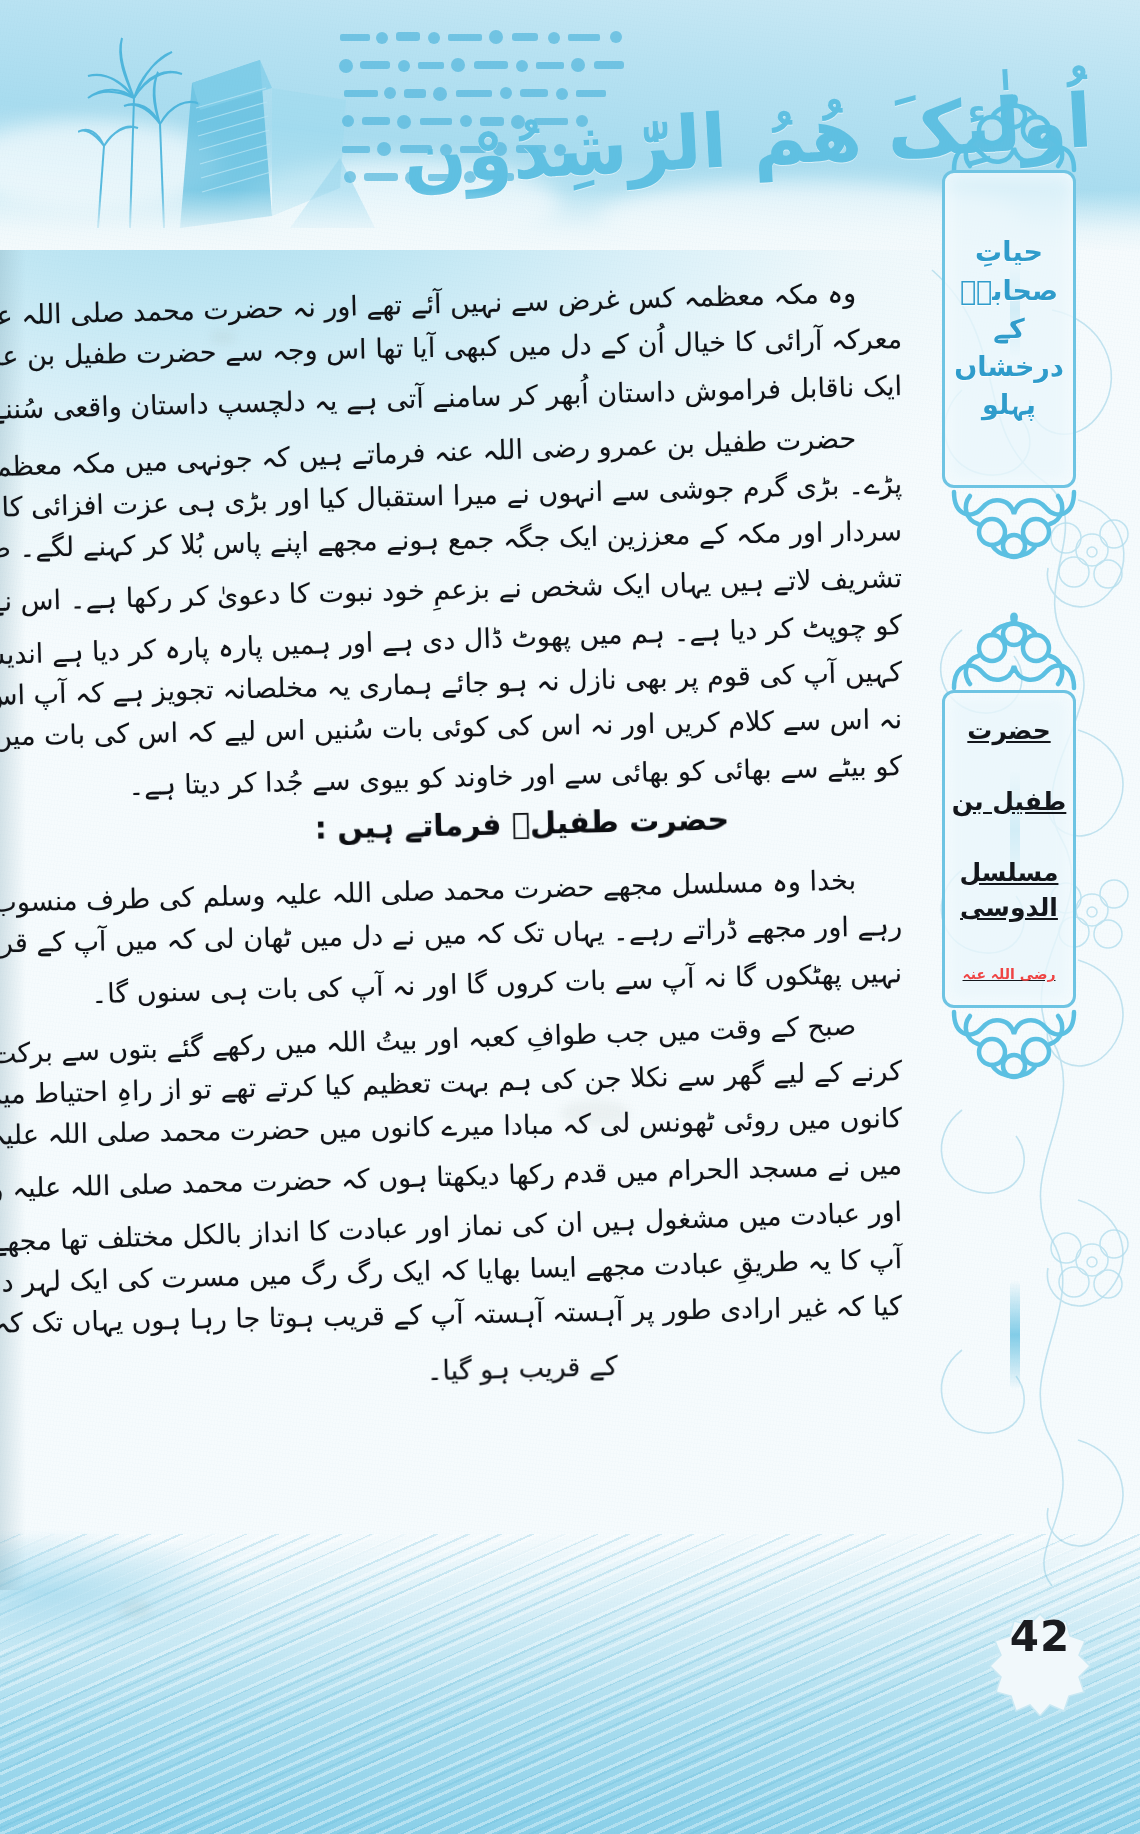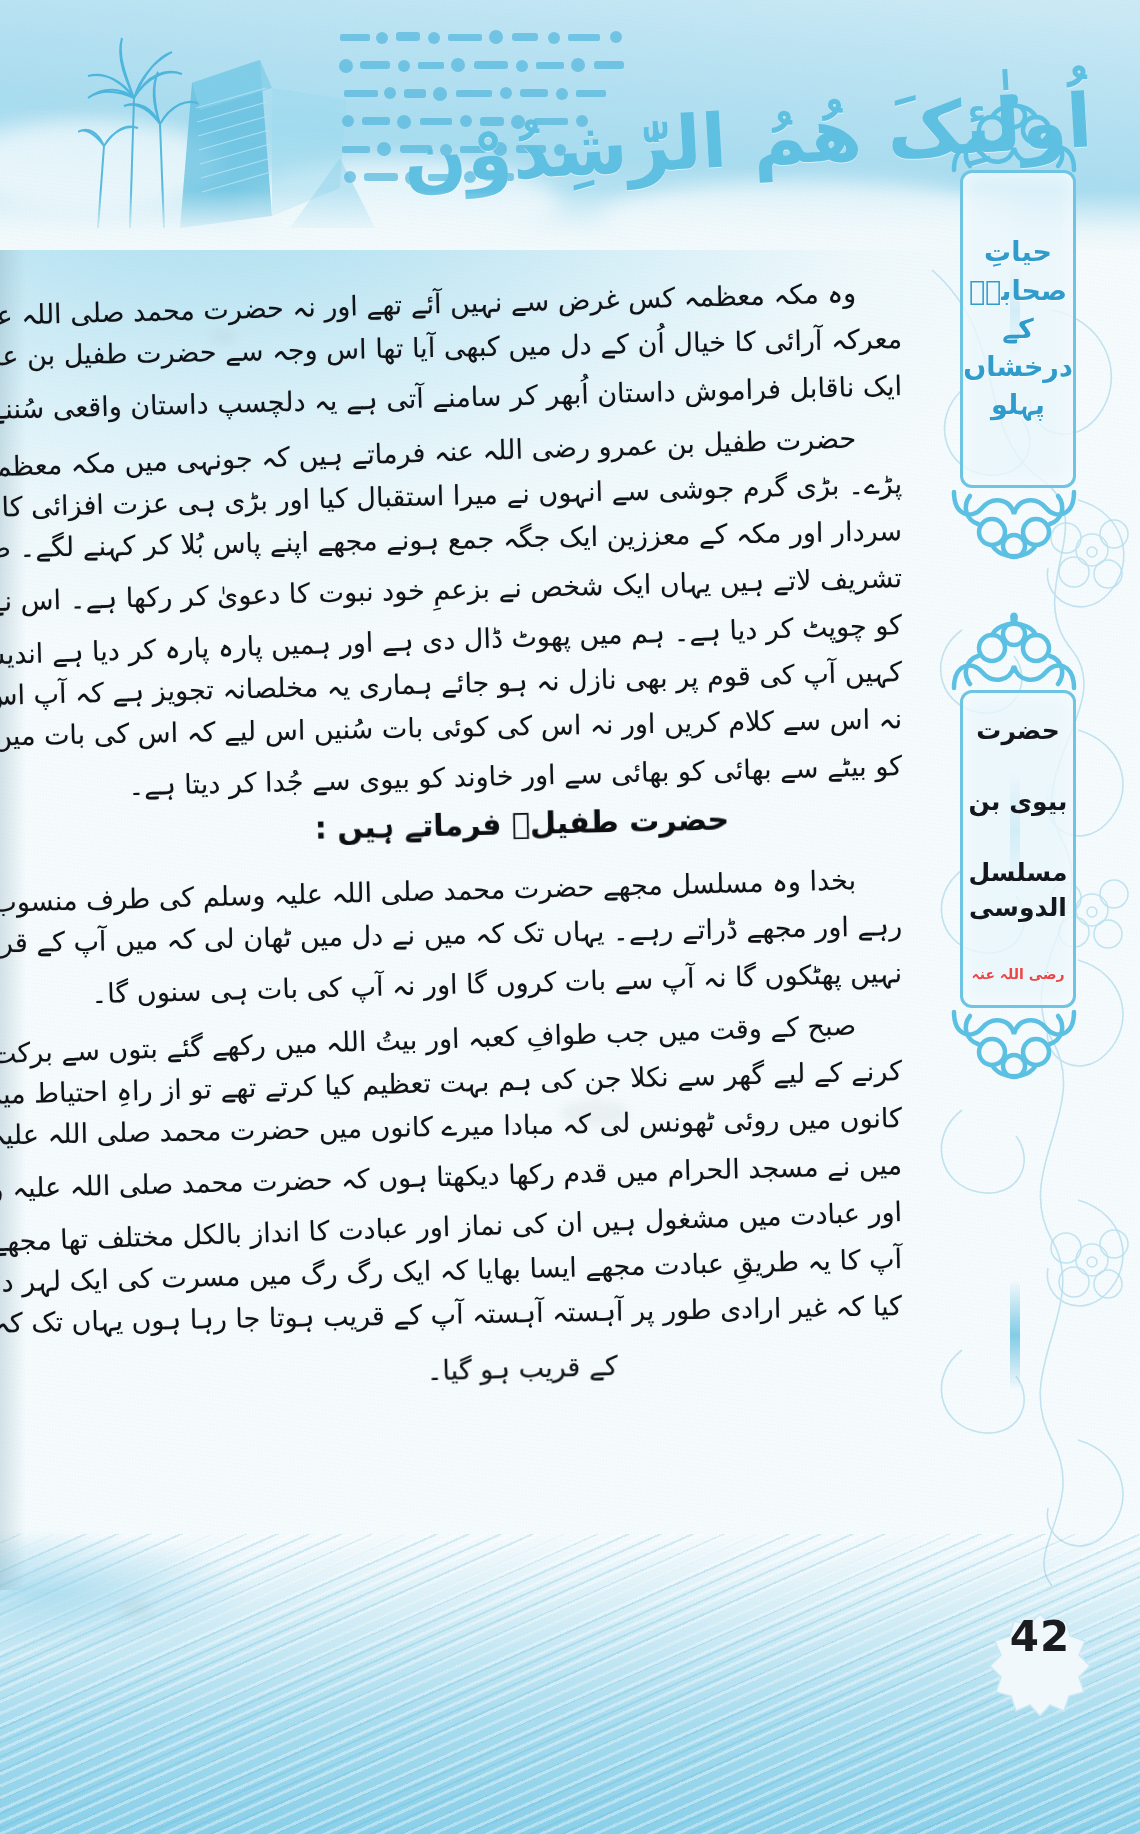--- a/index.html
+++ b/index.html
@@ -177,21 +177,21 @@
     z-index: 4;
   }
   .margin-floral {
     position:absolute; inset:0;
     opacity:.55;
   }
 
   .cartouche {
     position: absolute;
     right: 64px;
-    width: 116px;
+    width: 134px;
     background: rgba(233,246,251,.78);
     border: 3px solid #6ec4e3;
     border-radius: 12px;
     box-shadow: inset 0 0 18px rgba(255,255,255,.6);
     display: flex;
     align-items: center;
     justify-content: center;
     z-index: 7;
   }
   .cartouche-1 { top: 170px; height: 318px; }
@@ -208,20 +208,21 @@
   .cartouche-1 .cartouche-text {
     color: #2f9ccb;
     font-weight: 700;
     font-size: 27px;
     text-shadow: 0 1px 0 rgba(255,255,255,.7);
   }
   .cartouche-2 .cartouche-text {
     color: #14171c;
     font-weight: 600;
     font-size: 25px;
+    text-decoration: underline;
   }
   .honorific {
     display: block;
     font-size: 14px;
     color: #ef4444;
     margin-top: 4px;
     letter-spacing: .5px;
   }
 
   
@@ -506,21 +507,21 @@
 
   <div class="cartouche cartouche-1">
     <div class="cartouche-text">حیاتِ صحابہؓ
 کے درخشاں
 پہلو</div>
   </div>
 
   <div class="cartouche cartouche-2">
     <div class="cartouche-text">
       <div>حضرت</div>
-      <div>بیوی بن</div>
+      <div>طفیل بن</div>
       <div>مسلسل الدوسی</div>
       <span class="honorific">رضی اللہ عنہ</span>
     </div>
   </div>
 
   <div class="text-column">
 
     <div class="para">
       <div class="body-line tilt indent">وہ مکہ معظمہ کس غرض سے نہیں آئے تھے اور نہ حضرت محمد صلی اللہ علیہ وسلم اور قریش کی اس</div>
       <div class="body-line tilt2">معرکہ آرائی کا خیال اُن کے دل میں کبھی آیا تھا اس وجہ سے حضرت طفیل بن عمرو الدوسی رضی اللہ عنہ کی</div>

